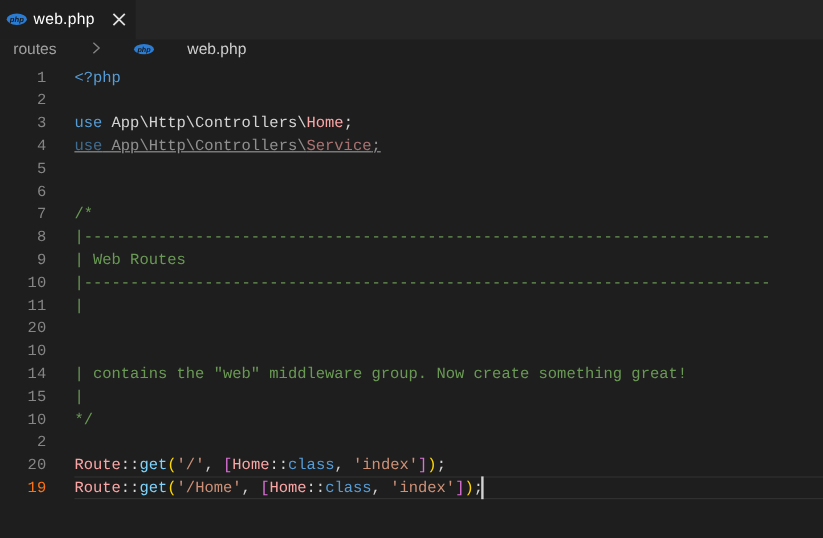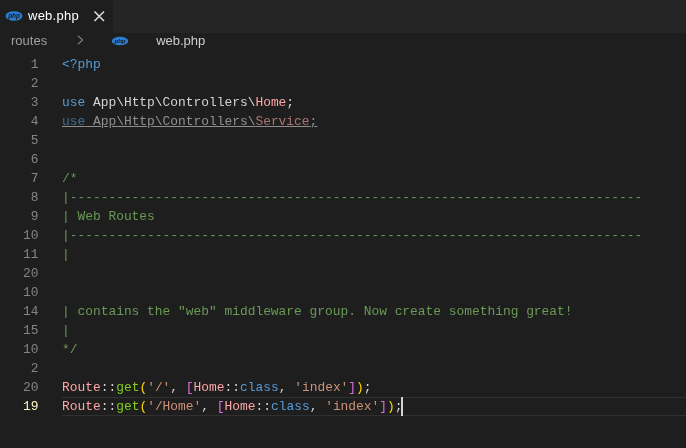--- a/index.html
+++ b/index.html
@@ -12,29 +12,29 @@
 .tab .close { margin-left:12.5px; display:flex; align-items:center; }
 .crumbs { height:22px; display:flex; align-items:flex-start; font-family:"Liberation Sans",sans-serif; font-size:13px; color:#a0a0a0; padding-left:11px;gap:24px; }
 .crumbs .sep { margin:0 0 0 2px; color:#848484; display:flex; align-items:center; }
 .crumbs .icon { margin-right:3px; display:flex; align-items:center; }
 .code { font-size:12.9px; line-height:19px; color:#d4d4d4; position:relative; }
 .row { display:flex; height:19px; white-space:pre; }
 .ln { width:38.5px; text-align:right; color:#858585; flex:none; }
 .tx { padding-left:23.5px; flex:none;text-align:right; }
 .k { color:#569cd6; }
 .t { color:#fca5a5; }
-.f { color:#84cc16; }
+.f { color:#7dd3fc; }
 .s { color:#ce9178; }
 .c { color:#6a9955; }
 .p1 { color:#ffd700; }
 .p2 { color:#da70d6; }
 .dim { opacity:0.62;text-decoration:underline; }
 .cur { position:relative; }
 .cur .hl { position:absolute; left:62px; right:0; top:0; bottom:0; border-top:1px solid #303031; border-bottom:1px solid #303031; }
-.cur .ln { color:#fef9c3; }
+.cur .ln { color:#f97316; }
 .cursor { display:inline-block; width:2px; height:19px; background:#d2d2d2; vertical-align:top; margin-left:-2px; position:relative; top:0px; }
 </style>
 </head>
 <body>
 <div class="tabbar">
   <div class="tab">
     <svg width="18" height="16" viewBox="0 0 18 16">
         <ellipse cx="9" cy="8" rx="8.4" ry="4.8" fill="#2b7cd3"></ellipse>
         <text x="9" y="10.3" font-family="Liberation Sans" font-style="italic" font-weight="bold" font-size="6.4" fill="#17191c" text-anchor="middle">php</text>
       </svg>

